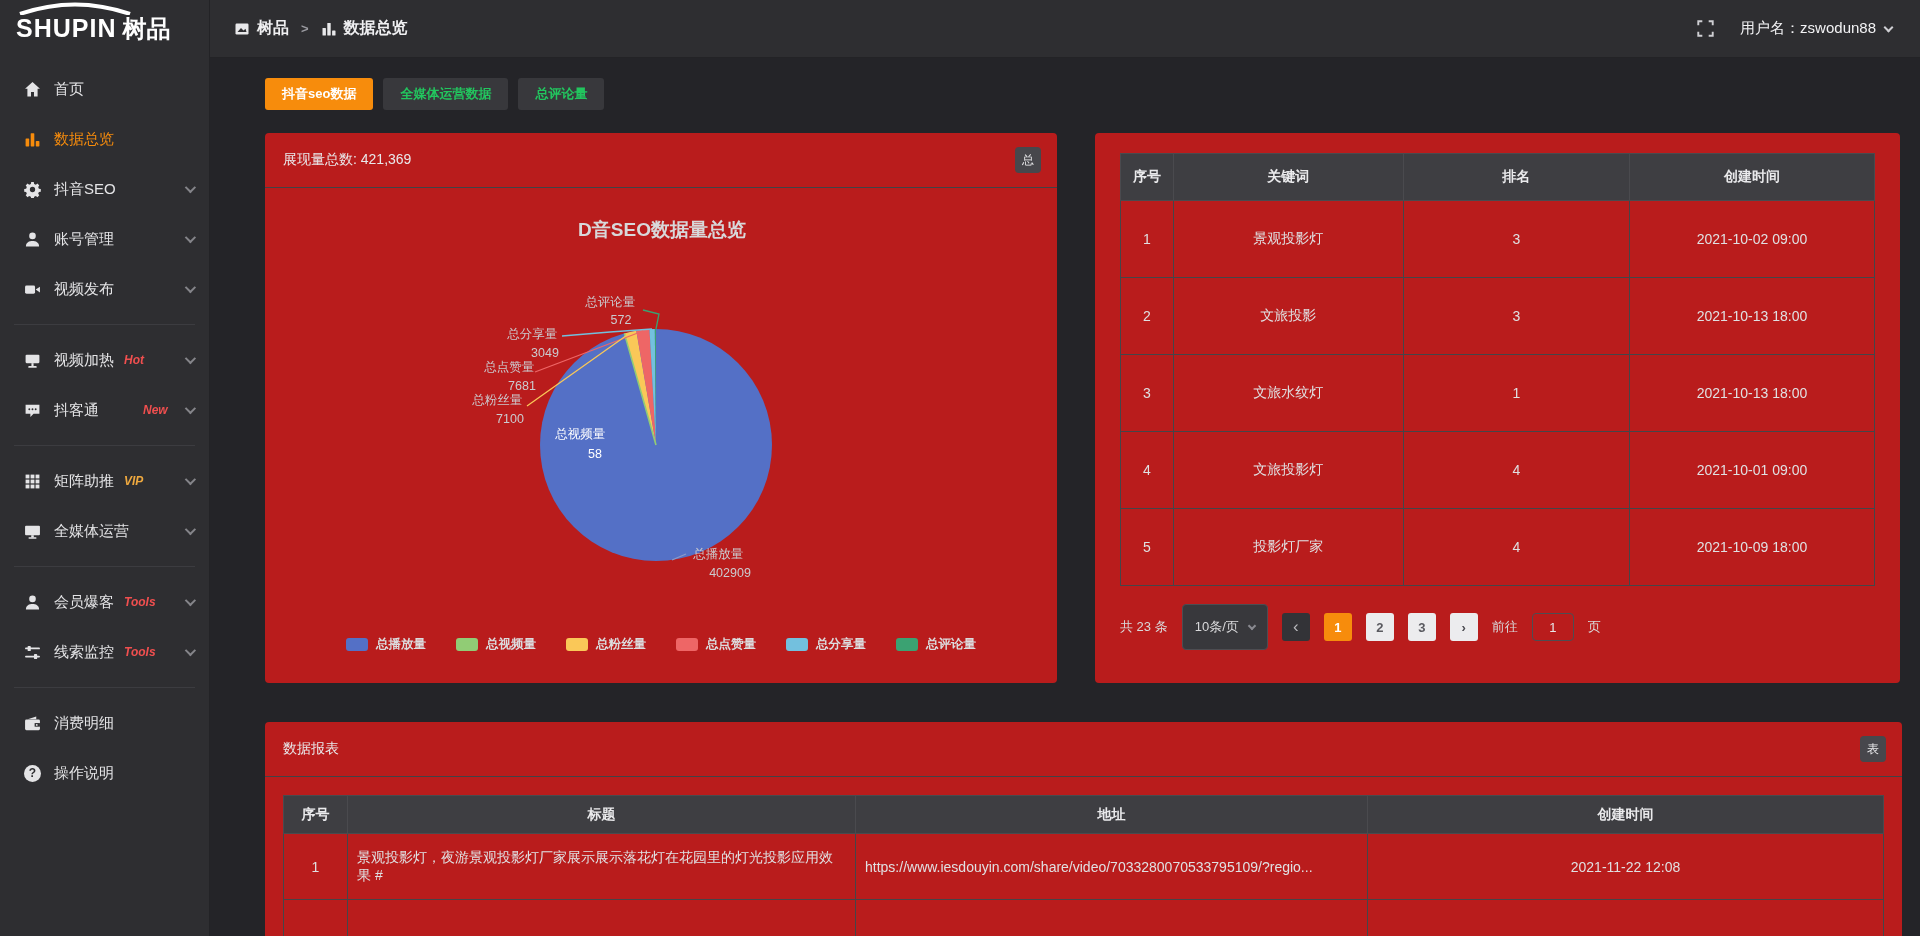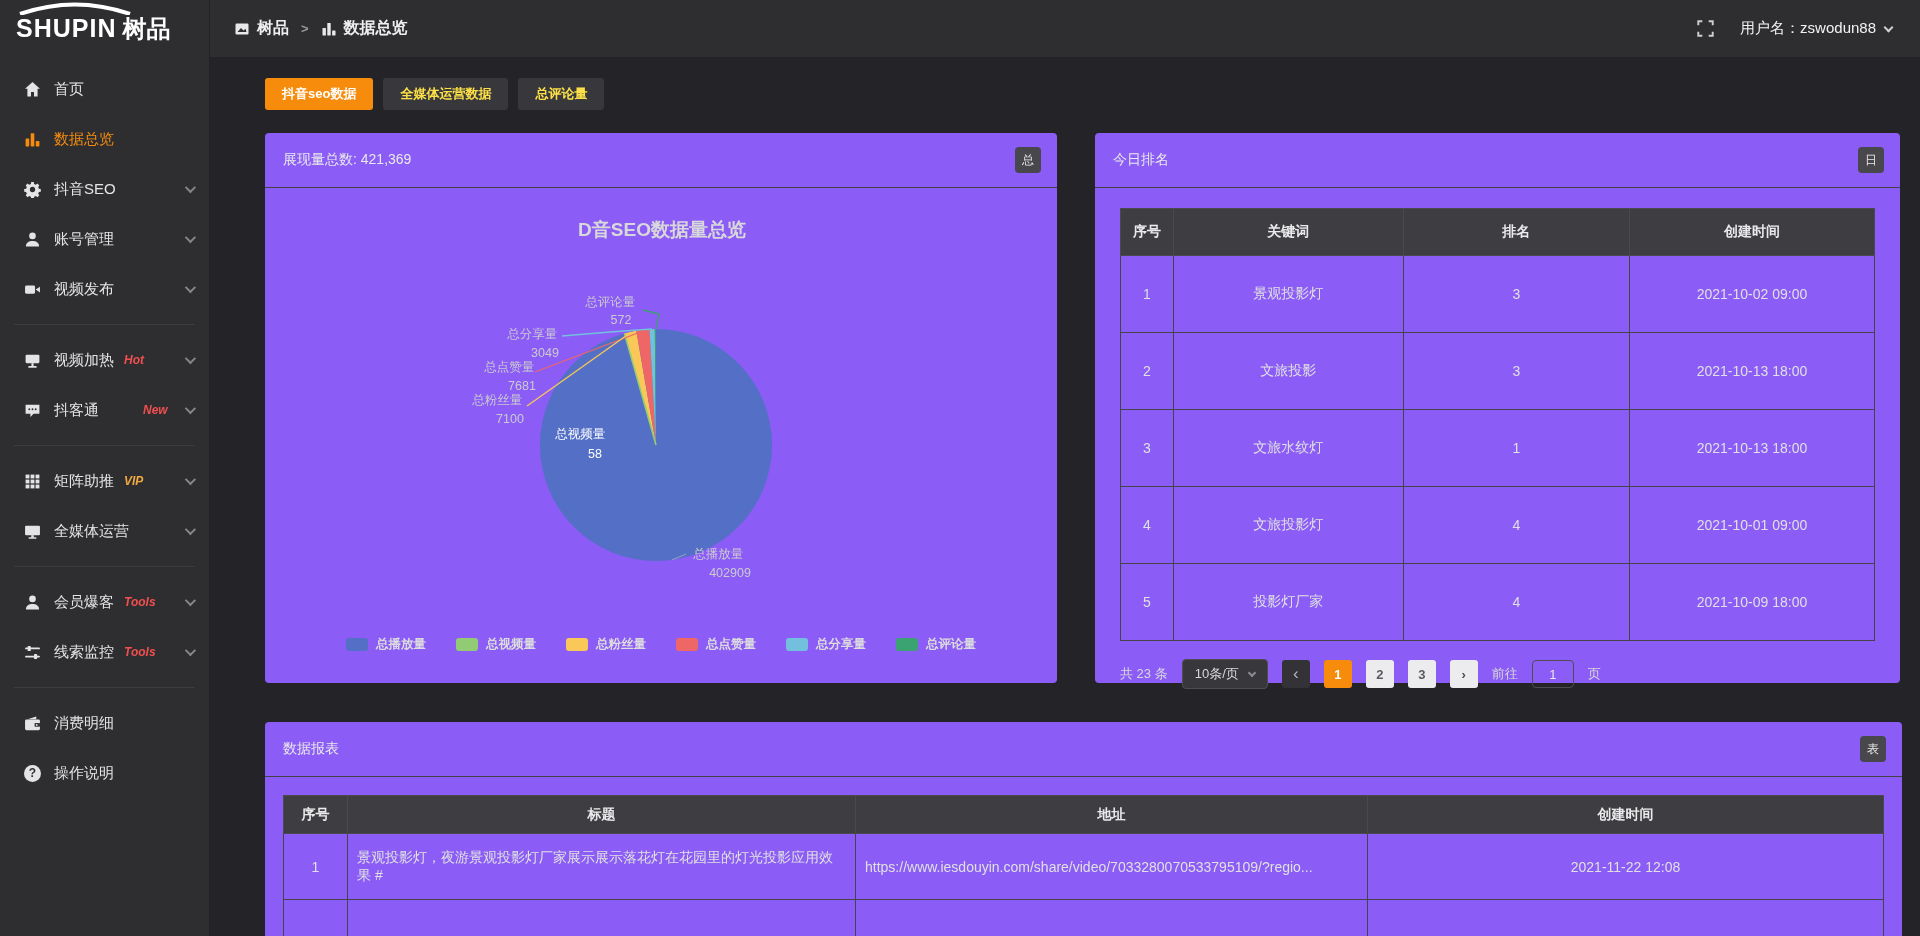--- a/index.html
+++ b/index.html
@@ -33,25 +33,25 @@
   .crumb-ic svg { width:100%; height:100%; }
   .top-right { margin-left:auto; display:flex; align-items:center; gap:26px; }
   .fs-icon { width:17px; height:17px; color:#cfcfd3; cursor:pointer; }
   .fs-icon svg { width:100%; height:100%; }
   .user { color:#f2f2f4; font-size:15px; display:flex; align-items:center; cursor:pointer; }
   .user .caret { width:7px; height:7px; border-right:2px solid #cfcfd3; border-bottom:2px solid #cfcfd3; transform:rotate(45deg); margin-left:9px; margin-top:-3px; }
 
   
   .main { position:absolute; left:210px; top:58px; right:0; bottom:0; overflow:hidden; padding:20px 20px 0 55px; background:#242428; }
   .tabs { display:flex; gap:10px; margin-bottom:23px; }
-  .tab { height:32px; padding:0 17px; display:flex; align-items:center; font-size:13px; font-weight:bold; color:#fde047; background:#38383c; border-radius:3px; cursor:pointer; }
+  .tab { height:32px; padding:0 17px; display:flex; align-items:center; font-size:13px; font-weight:bold; color:#22c55e; background:#38383c; border-radius:3px; cursor:pointer; }
   .tab.active { background:#f78c0c; color:#fff; }
 
   .row-panels { display:flex; gap:38px; }
-  .panel { background:#8b5cf6; border-radius:4px; }
+  .panel { background:#b91c1c; border-radius:4px; }
   .panel-head { height:55px; display:flex; align-items:center; justify-content:space-between; padding:0 16px 0 18px; border-bottom:1px solid #424246; color:#e9e9eb; font-size:14px; }
   .mini-btn { width:26px; height:26px; background:#47474c; border-radius:4px; color:#e8e8ea; font-size:12px; display:flex; align-items:center; justify-content:center; cursor:pointer; }
 
   
   .panel-chart { width:792px; height:550px; display:flex; flex-direction:column; }
   .chart-svg { width:792px; height:440px; display:block; }
   .chart-title { fill:#d8d8da; font-size:19px; font-weight:bold; }
   .plabel { fill:#cbcbcf; font-size:12.5px; }
   .plabel.inside { fill:#ffffff; }
   .legend { display:flex; justify-content:center; gap:30px; margin-top:8px; }
@@ -60,21 +60,21 @@
   .legend-label { color:#dcdcde; font-size:12.5px; font-weight:bold; }
 
   
   .panel-rank { flex:1; height:550px; }
   .rank-body { padding:20px 25px 0 25px; }
   table.dtable { width:100%; border-collapse:collapse; table-layout:fixed; }
   table.dtable th { background:#3e3e42; color:#eaeaec; font-size:14px; font-weight:bold; height:47px; border:1px solid #4a4a4e; }
   table.dtable td { color:#e0e0e2; font-size:14px; text-align:center; border:1px solid #454549; height:77px; }
   .pager { display:flex; align-items:center; justify-content:flex-start; gap:14px; margin-top:18px; }
   .pg-total { color:#d9d9db; font-size:13px; }
-  .pg-size { display:flex; align-items:center; gap:10px; background:#38383c; border:1px solid #4d4d52; border-radius:4px; height:30px; padding:0 12px; color:#d9d9db; font-size:13px; cursor:pointer; }
+  .pg-size { display:flex; align-items:center; gap:10px; background:#38383c; border:1px solid #4d4d52; border-radius:4px; height:46px; padding:0 12px; color:#d9d9db; font-size:13px; cursor:pointer; }
   .pg-size .caret { width:6px; height:6px; border-right:2px solid #8a8a90; border-bottom:2px solid #8a8a90; transform:rotate(45deg); margin-top:-3px; }
   .pg-arrow { width:28px; height:28px; border-radius:3px; background:#333337; color:#b9b9bd; display:flex; align-items:center; justify-content:center; font-size:17px; cursor:pointer; }
   .pg-num { width:28px; height:28px; border-radius:3px; background:#ececee; color:#5a5a60; font-size:13px; font-weight:bold; display:flex; align-items:center; justify-content:center; cursor:pointer; }
   .pg-num.active { background:#f78c0c; color:#fff; }
   .pg-next { background:#ececee; color:#4a4a50; }
   .pg-goto { color:#d9d9db; font-size:13px; }
   .pg-input { width:42px; height:28px; background:transparent; border:1px solid #4d4d52; border-radius:4px; color:#e8e8ea; font-size:13px; text-align:center; outline:none; }
 
   
   .panel-report { margin-top:39px; width:1637px; }
@@ -379,24 +379,20 @@
               <span class="legend-label">总分享量</span>
             </span>
           <span class="legend-item">
               <span class="legend-swatch" style="background-color: rgb(59, 162, 114);"></span>
               <span class="legend-label">总评论量</span>
             </span>
         </div>
       </div>
 
       <div class="panel panel-rank">
-        <div class="panel-head">
-          <span>今日排名</span>
-          <span class="mini-btn">日</span>
-        </div>
         <div class="rank-body">
           <table class="dtable">
             <colgroup>
                 <col style="width:7%">
                 <col style="width:30.5%">
                 <col style="width:30%">
                 <col style="width:32.5%">
               </colgroup>
             <thead>
               <tr>

